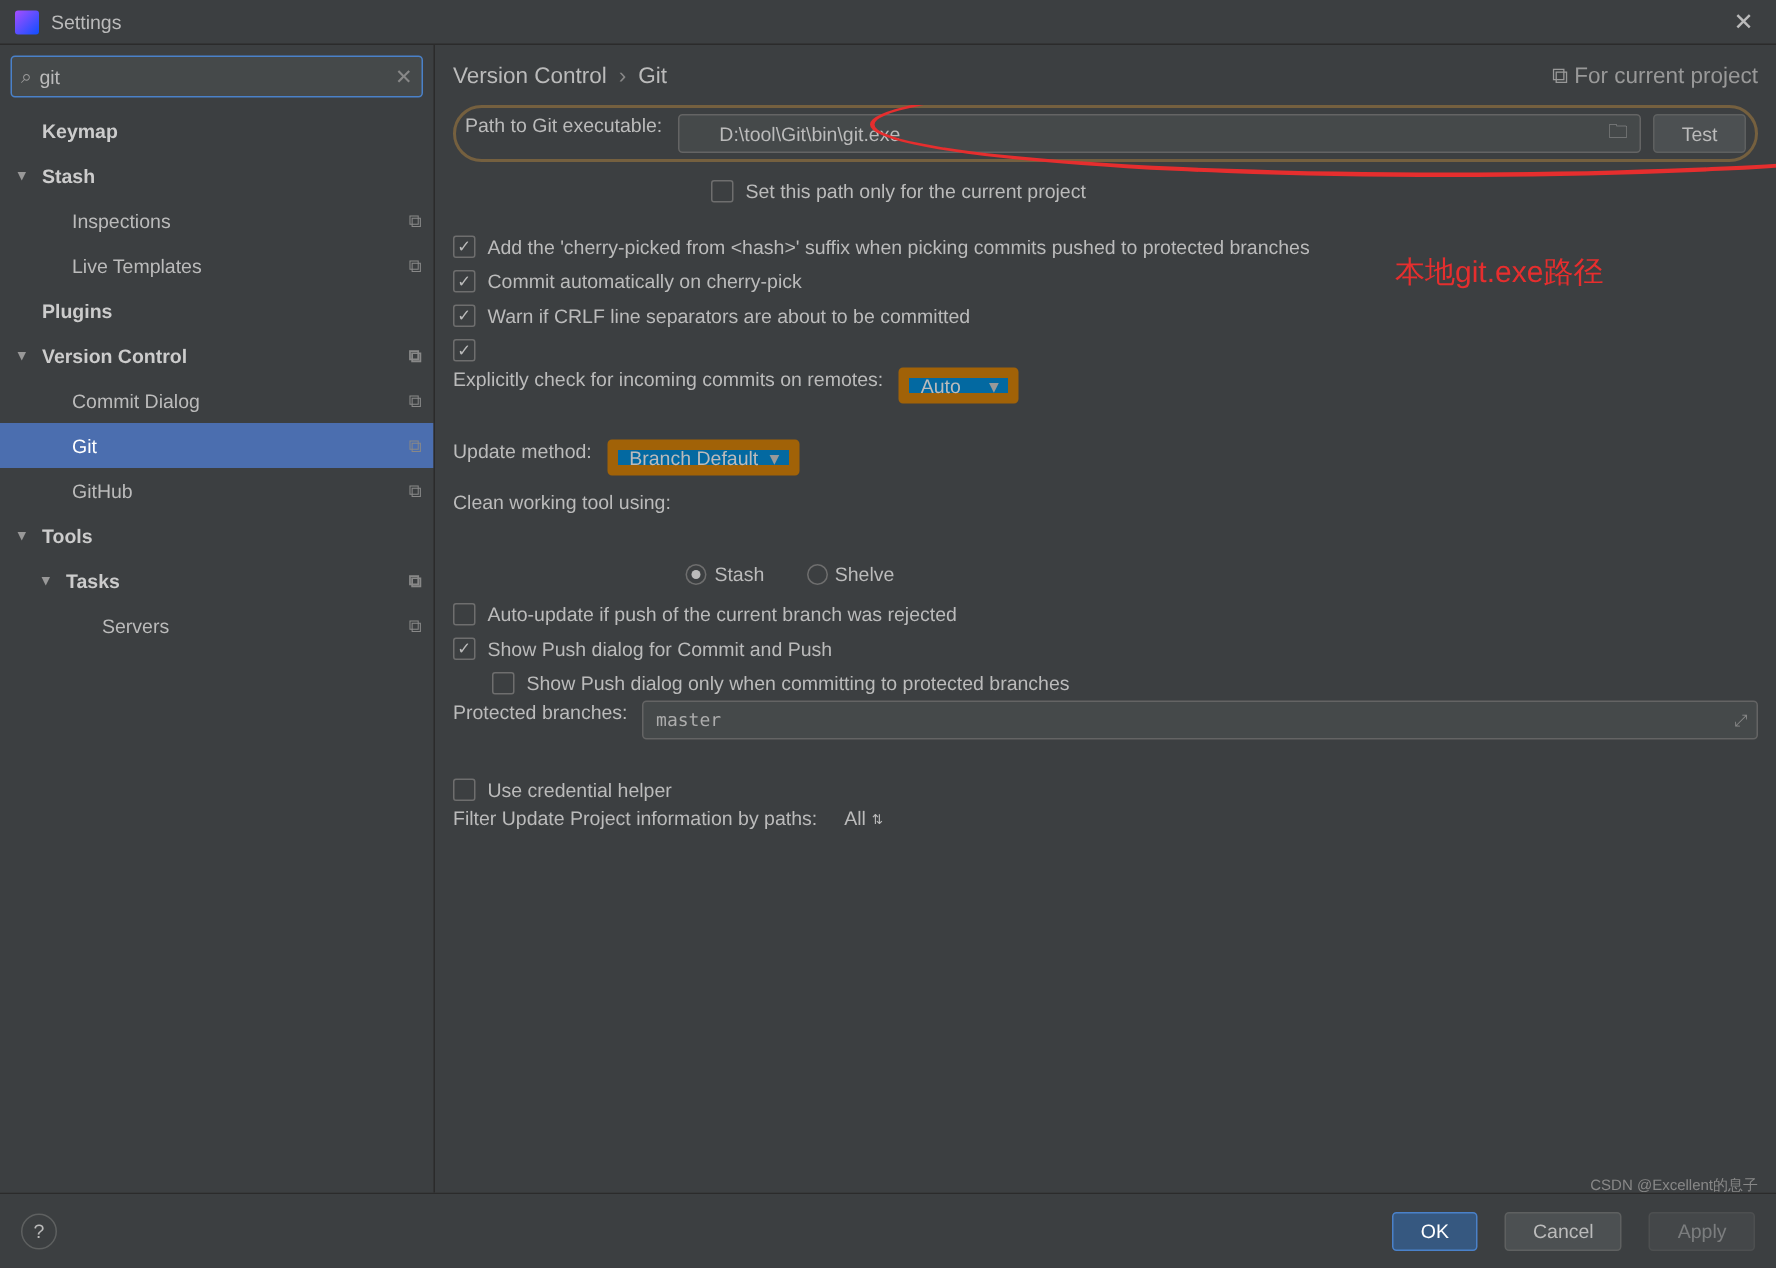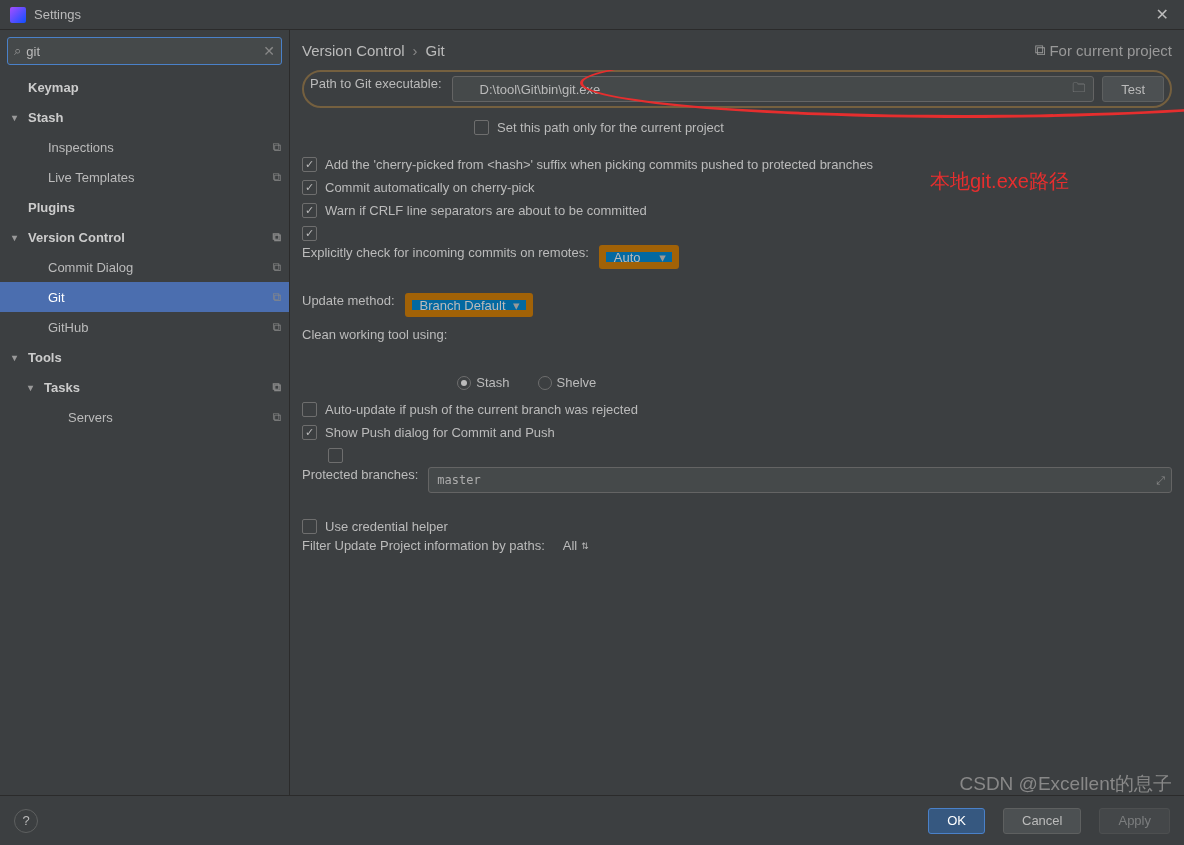--- a/index.html
+++ b/index.html
@@ -49,21 +49,21 @@
 .radio-grp { display:inline-flex; align-items:center; gap:28px;margin-top:48px; }
 .radio { width:14px; height:14px; border:1px solid #6e6e6e; border-radius:50%; display:inline-flex; align-items:center; justify-content:center; margin-right:5px; cursor:pointer;}
 .radio.on::before { content:""; width:6px; height:6px; background:#bbbbbb; border-radius:50%; }
 .text-input { background:#45494a; border:1px solid #646464; border-radius:3px; height:26px; padding:0 8px; color:#adadad; font-family:monospace; font-size:12px; flex:1; display:flex; align-items:center; position:relative;}
 .expand-icn { position:absolute; right:6px; color:#888; font-size:11px; cursor:pointer;}
 .footer { height:50px; display:flex; align-items:center; padding:0 14px; border-top:1px solid #2b2b2b; background:#3c3f41; }
 .help-btn { width:24px; height:24px; border:1px solid #5e6060; border-radius:50%; display:flex; align-items:center; justify-content:center; color:#bbbbbb; cursor:pointer; }
 .footer-btns { margin-left:auto; display:flex; gap:10px; }
 .ellipse-overlay { position:absolute; border:3px solid #e62e2e; border-radius:50%; pointer-events:none; }
 .anno-text { position:absolute; color:#e62e2e; font-size:20px; font-weight:500; pointer-events:none; }
-.watermark { position:absolute; right:12px; bottom:48px; color:#888; font-size:19px;text-align:right; }
+.watermark { position:absolute; right:12px; bottom:48px; color:#888; font-size:10px;text-align:right; }
 .gap { height:14px; }
 .allsel { display:inline-flex; align-items:center; gap:4px; cursor:pointer; margin-left:8px;}
 .copy-ind{display:flex;align-items:center;gap:4px;}
 </style>
 </head>
 <body>
 
 <div class="titlebar">
   <div class="logo"></div>
   <div class="title">Settings</div>
@@ -213,20 +213,21 @@
       <div class="chk-row">
           <span class="chk"></span>
           <span class="txt">Auto-update if push of the current branch was rejected</span>
         </div>
       <div class="chk-row">
           <span class="chk on"></span>
           <span class="txt">Show Push dialog for Commit and Push</span>
         </div>
       <div class="chk-row indent">
           <span class="chk"></span>
+          <span class="txt">Show Push dialog only when committing to protected branches</span>
         </div>
 
       <div class="row">
         <span class="lbl">Protected branches:</span>
         <span class="text-input">
             <span>master</span>
             <span class="expand-icn">⤢</span>
           </span>
       </div>
 

